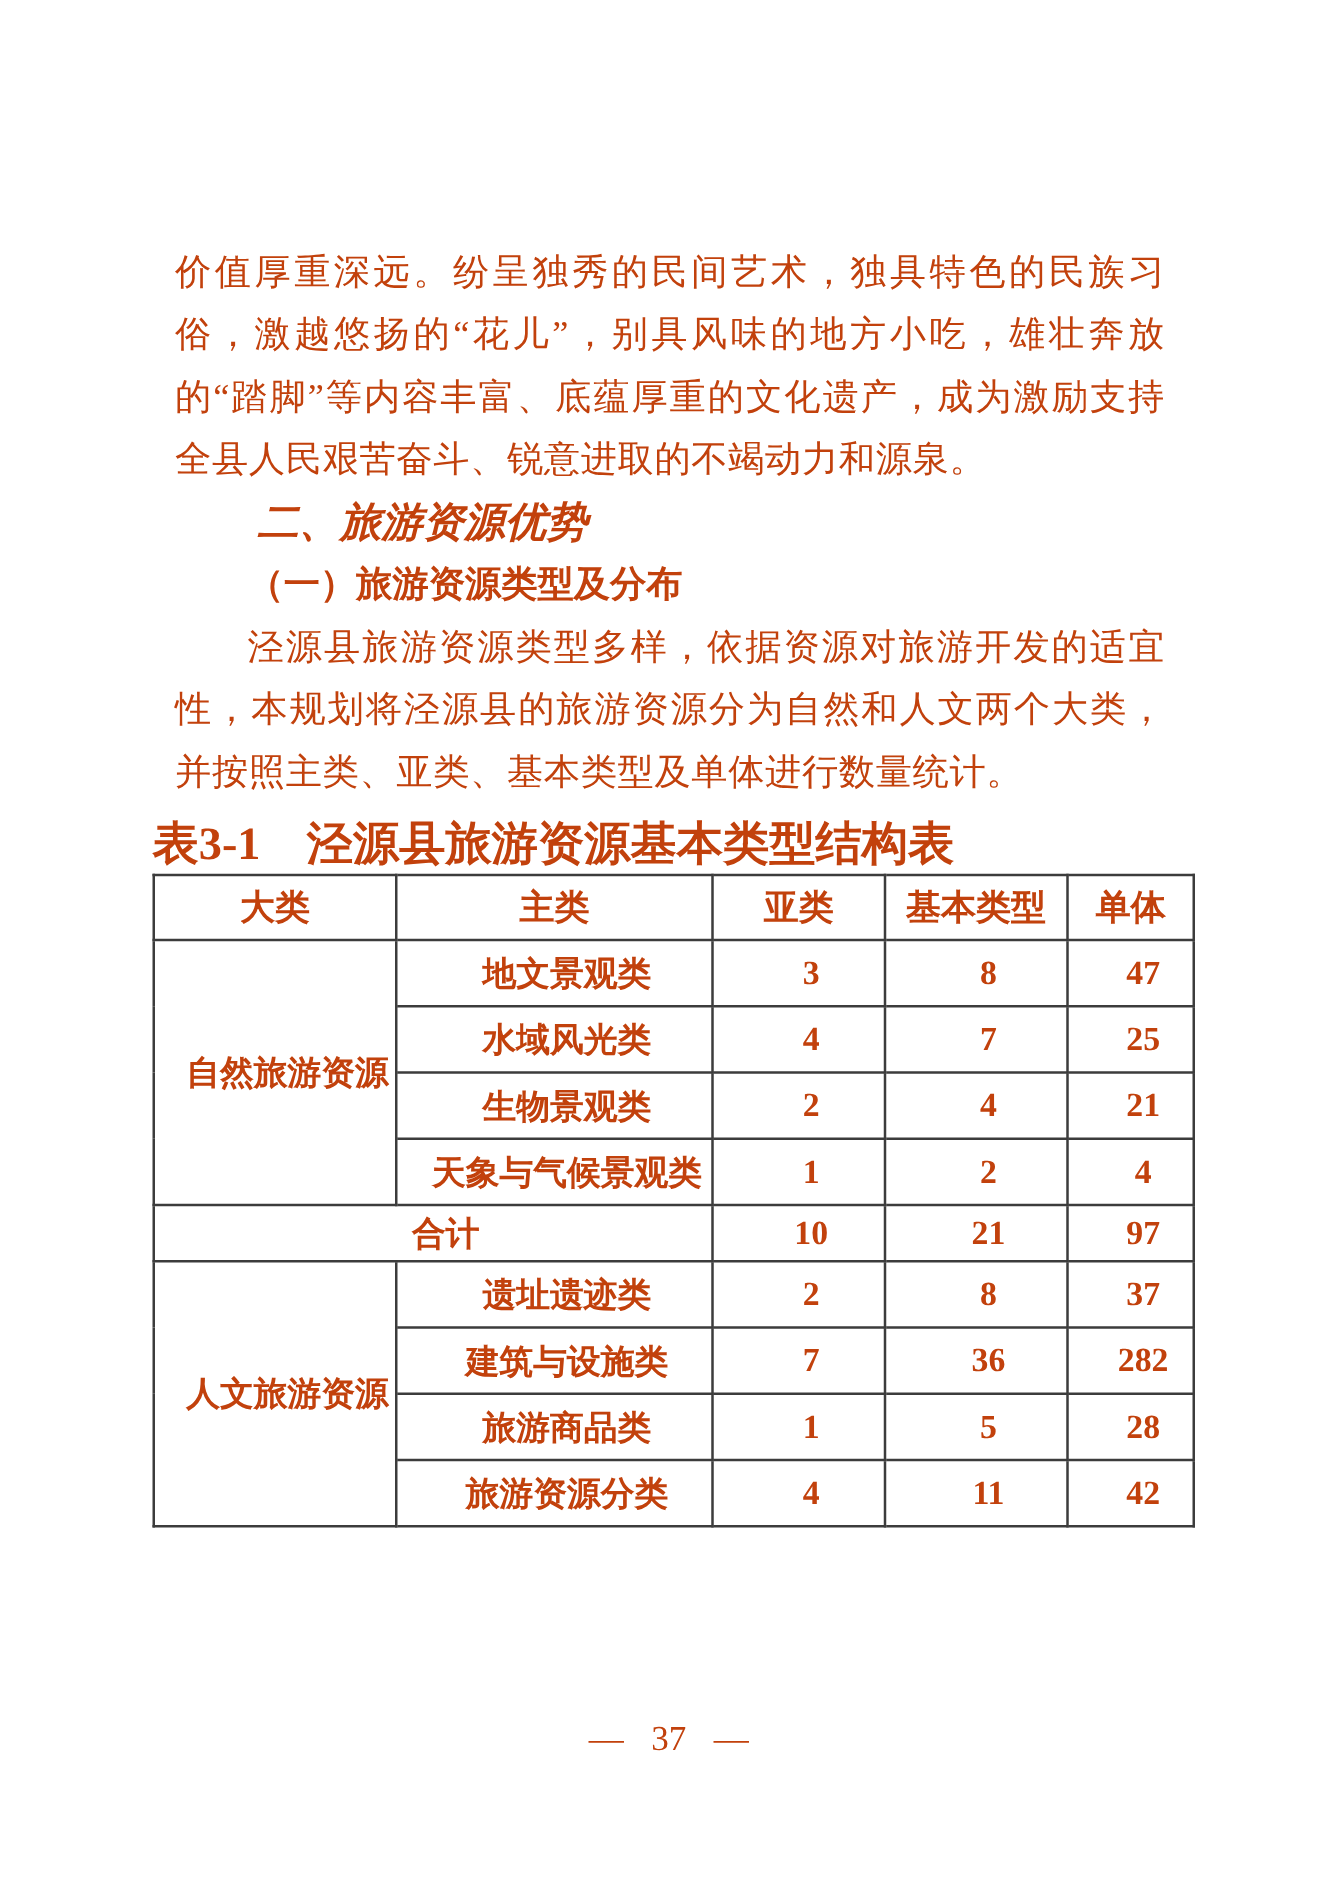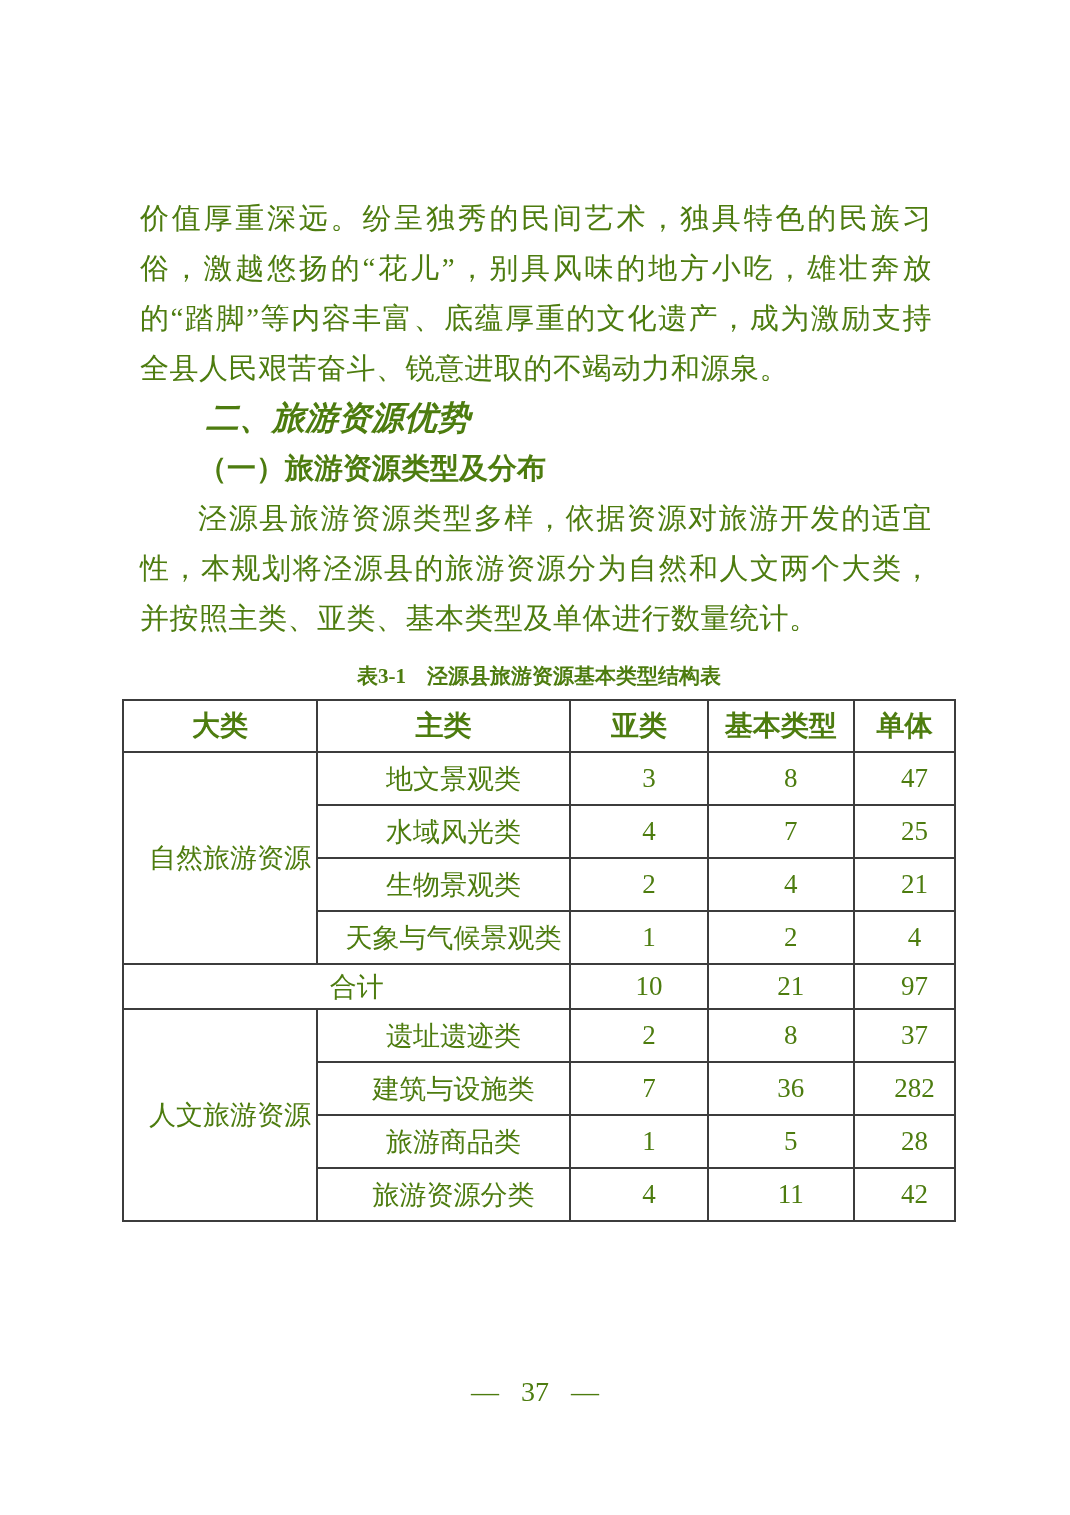--- a/index.html
+++ b/index.html
@@ -3,21 +3,21 @@
 <meta charset="utf-8">
 <style>
   html, body { margin: 0; padding: 0; background: #e8e8e8; }
   .page {
     position: relative;
     width: 1070px;
     height: 1515px;
     margin: 0 auto;
     background: #ffffff;
     overflow: hidden;
-    color: #4d7c0f;
+    color: #c2410c;
     font-family: "Liberation Serif", "DejaVu Serif", serif;
   }
   .text-block {
     position: absolute;
     left: 140px;
     top: 193px;
     width: 792px;
   }
   .para {
     margin: 0;
@@ -39,23 +39,22 @@
   .subsection-heading {
     margin: 0;
     font-weight: 700;
     font-size: 29px;
     line-height: 50px;
     text-indent: 2em;
   }
   .table-caption {
     margin: 10px 0 0 -18px;
     width: 834px;
-    text-align: center;
     font-weight: 700;
-    font-size: 21px;
+    font-size: 37px;
     line-height: 46px;
     font-family: Liberation Serif, serif;
   }
   table.resource-table {
     border-collapse: collapse;
     table-layout: fixed;
     width: 834px;
     margin-left: -18px;
   }
   table.resource-table th,
@@ -66,21 +65,21 @@
     padding: 0 4px;
     font-size: 27px;
     overflow: hidden;
   }
   table.resource-table th {
     font-weight: 700;
     height: 50px;
     font-size: 28px;
     border-radius: 20px;
   }
-  table.resource-table td { height: 51px; font-weight: 400; padding-left: 24px; }
+  table.resource-table td { height: 51px; font-weight: 700; padding-left: 24px; }
   table.resource-table tr.subtotal-row td { height: 43px; }
   .col-major { width: 192px; }
   .col-main  { width: 251px; }
   .col-sub   { width: 136px; }
   .col-basic { width: 145px; }
   .col-unit  { width: 100px; }
   .page-footer {
     position: absolute;
     left: 0;
     right: 0;

